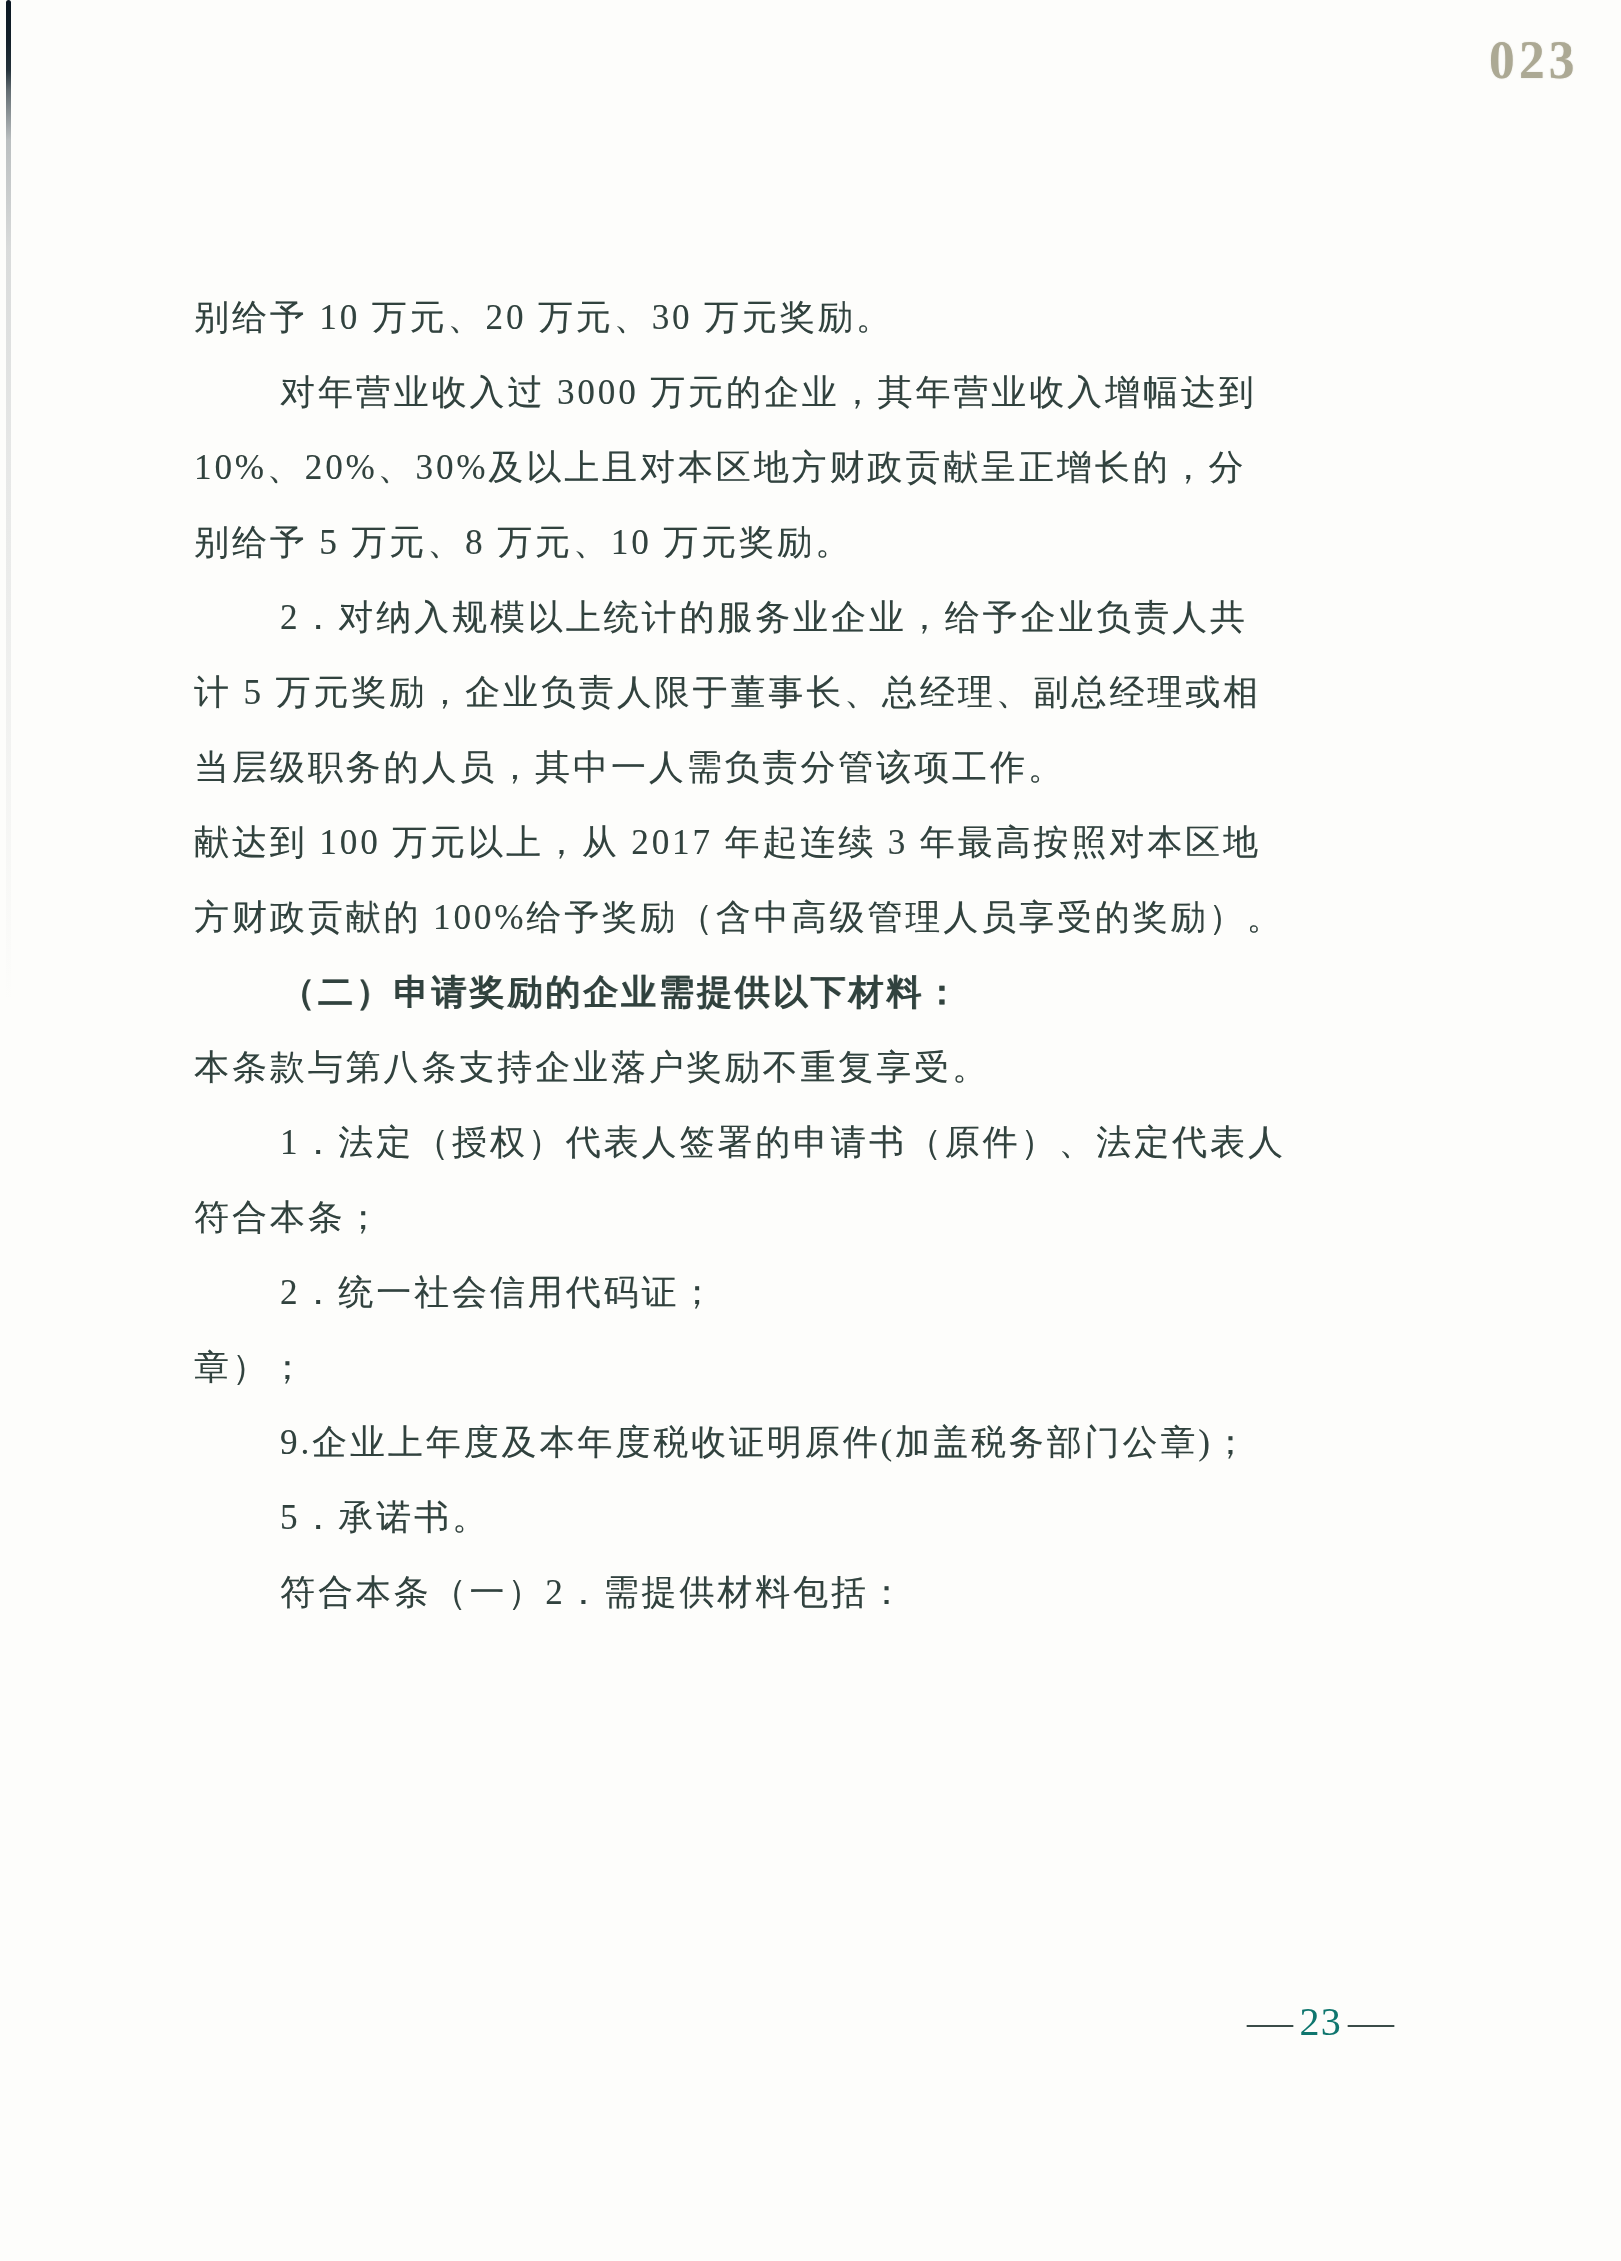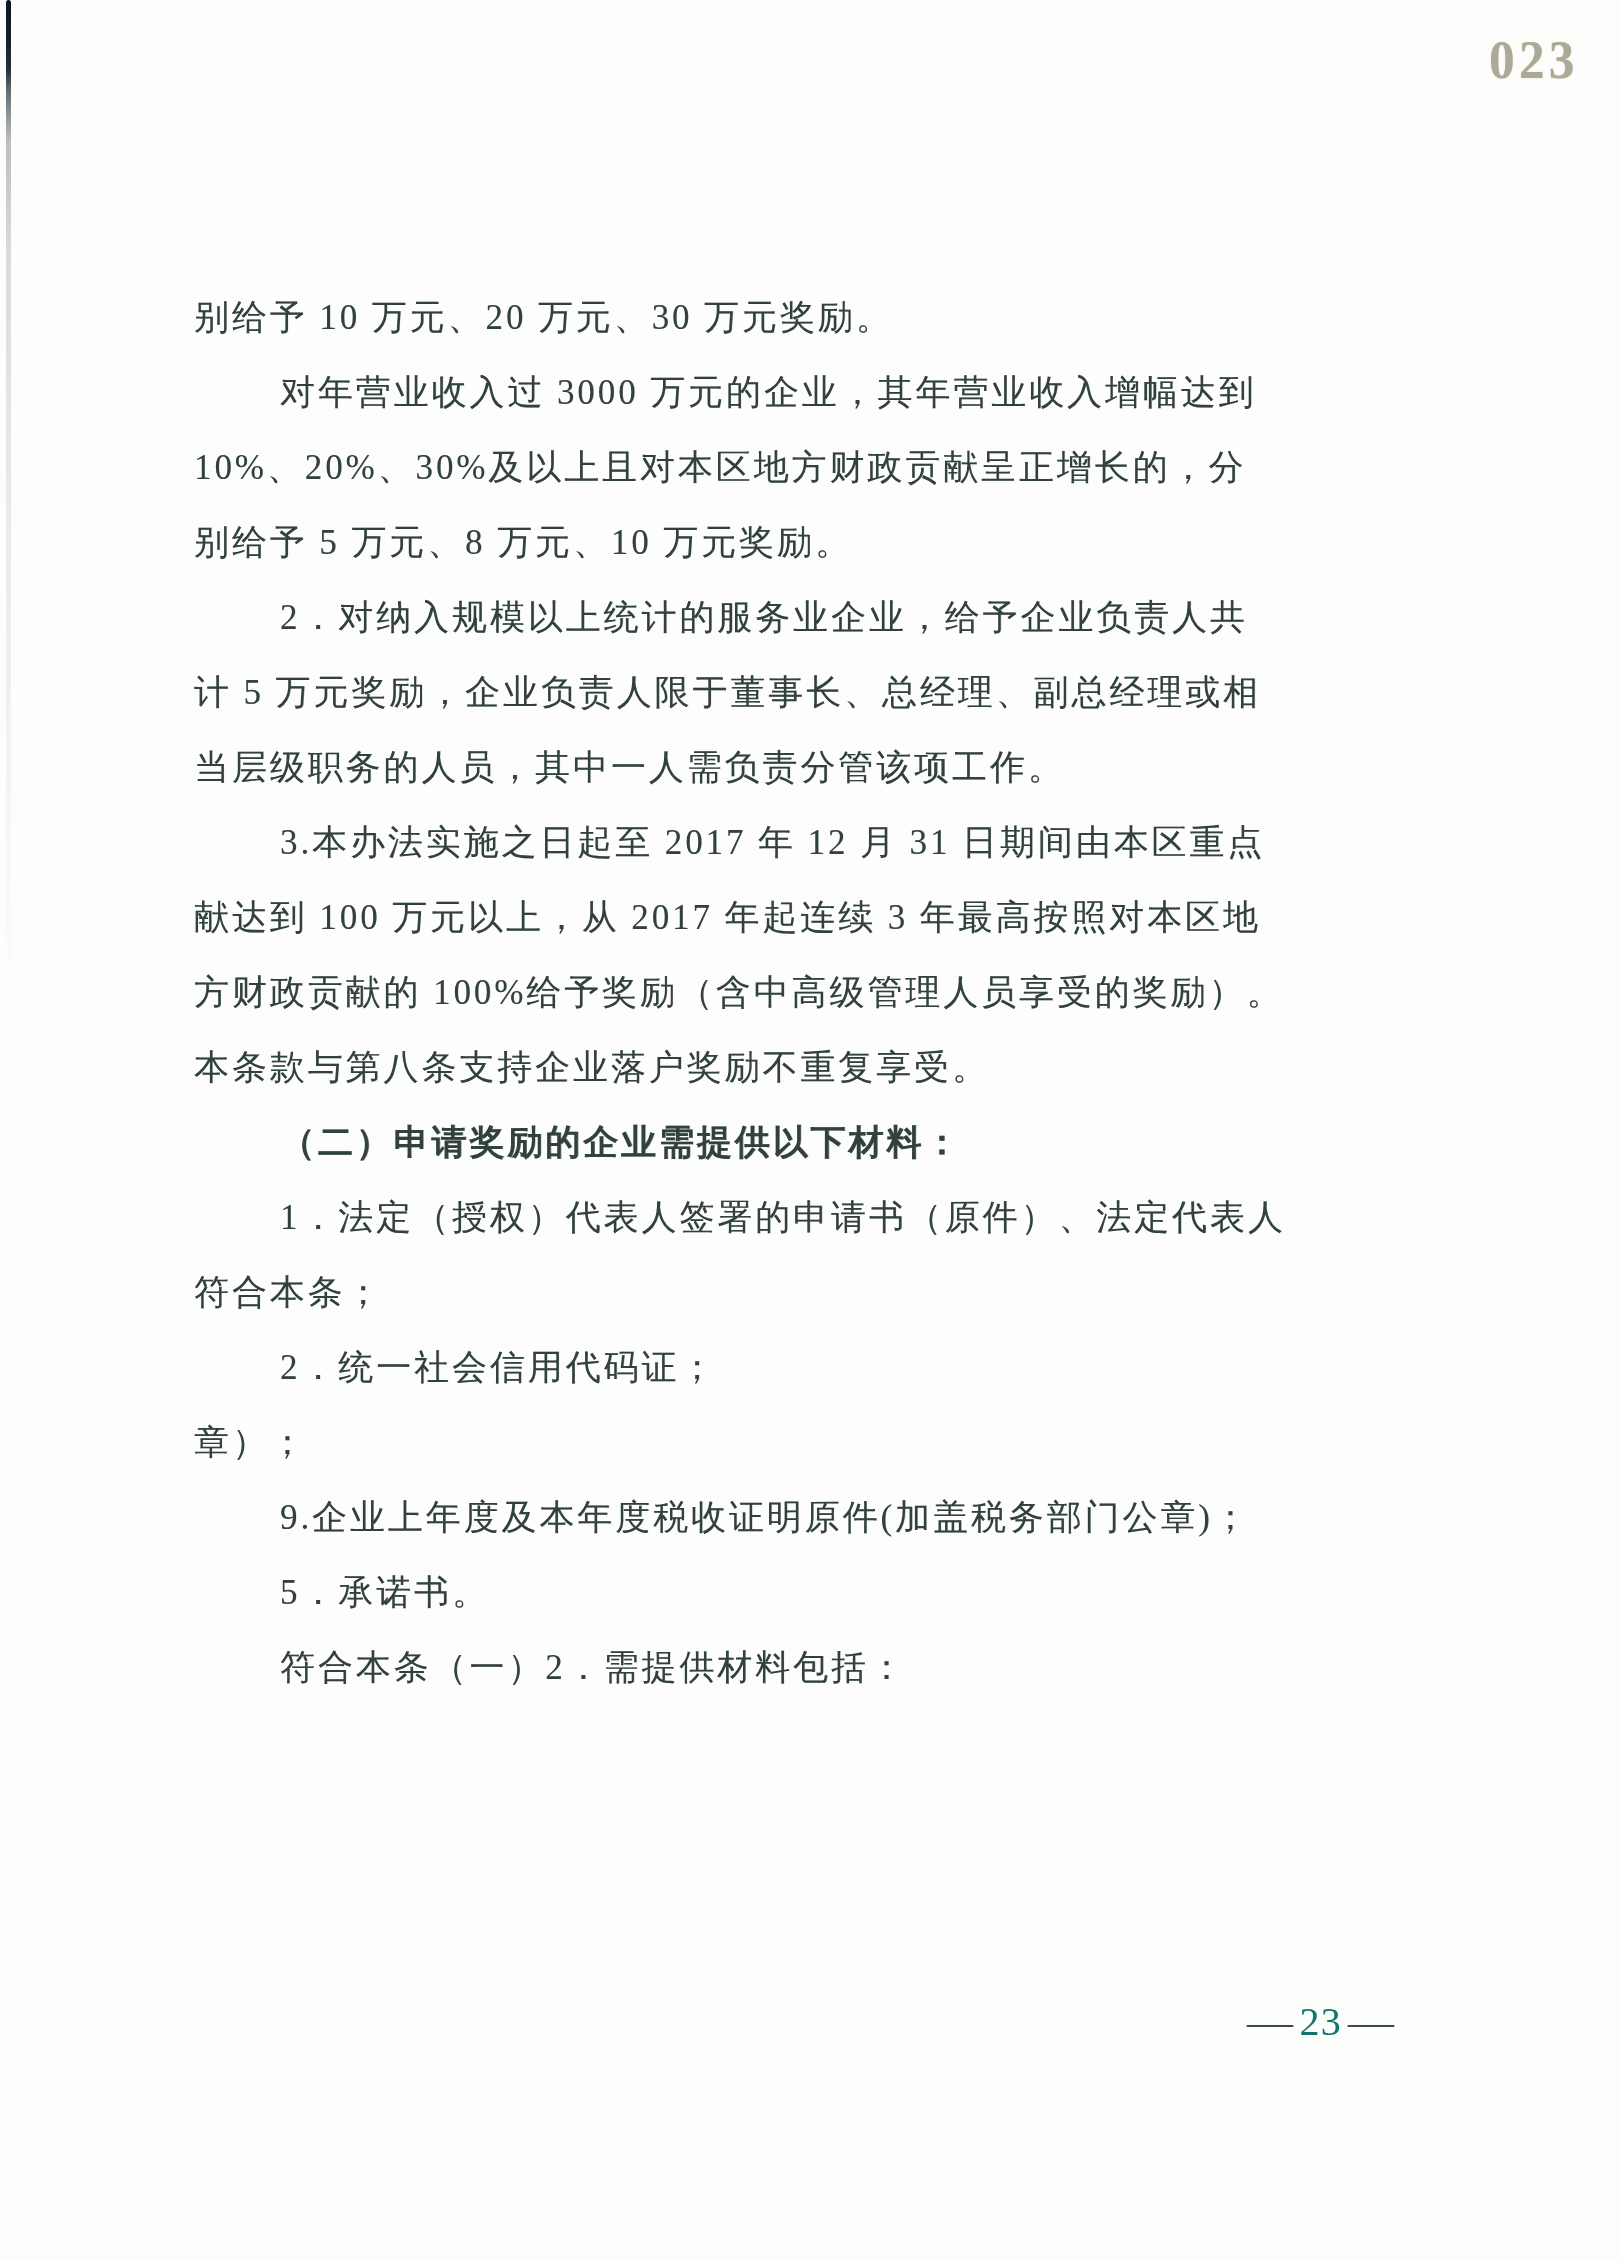--- a/index.html
+++ b/index.html
@@ -103,25 +103,24 @@
   <div class="stamp">023</div>
 
   <main class="content">
     <p class="line">别给予 10 万元、20 万元、30 万元奖励。</p>
     <p class="line indent">对年营业收入过 3000 万元的企业，其年营业收入增幅达到</p>
     <p class="line">10%、20%、30%及以上且对本区地方财政贡献呈正增长的，分</p>
     <p class="line">别给予 5 万元、8 万元、10 万元奖励。</p>
     <p class="line indent">2．对纳入规模以上统计的服务业企业，给予企业负责人共</p>
     <p class="line">计 5 万元奖励，企业负责人限于董事长、总经理、副总经理或相</p>
     <p class="line">当层级职务的人员，其中一人需负责分管该项工作。</p>
-    <p class="line indent">3.本办法实施之日起至 2017 年 12 月 31 日期间由本区重点</p>
     <p class="line">献达到 100 万元以上，从 2017 年起连续 3 年最高按照对本区地</p>
     <p class="line">方财政贡献的 100%给予奖励（含中高级管理人员享受的奖励）。</p>
+    <p class="line indent bold">（二）申请奖励的企业需提供以下材料：</p>
     <p class="line">本条款与第八条支持企业落户奖励不重复享受。</p>
-    <p class="line indent bold">（二）申请奖励的企业需提供以下材料：</p>
     <p class="line indent">1．法定（授权）代表人签署的申请书（原件）、法定代表人</p>
     <p class="line">符合本条；</p>
     <p class="line indent">2．统一社会信用代码证；</p>
     <p class="line">章）；</p>
     <p class="line indent">9.企业上年度及本年度税收证明原件(加盖税务部门公章)；</p>
     <p class="line indent">5．承诺书。</p>
     <p class="line indent">符合本条（一）2．需提供材料包括：</p>
   </main>
 
   <div class="footer">

